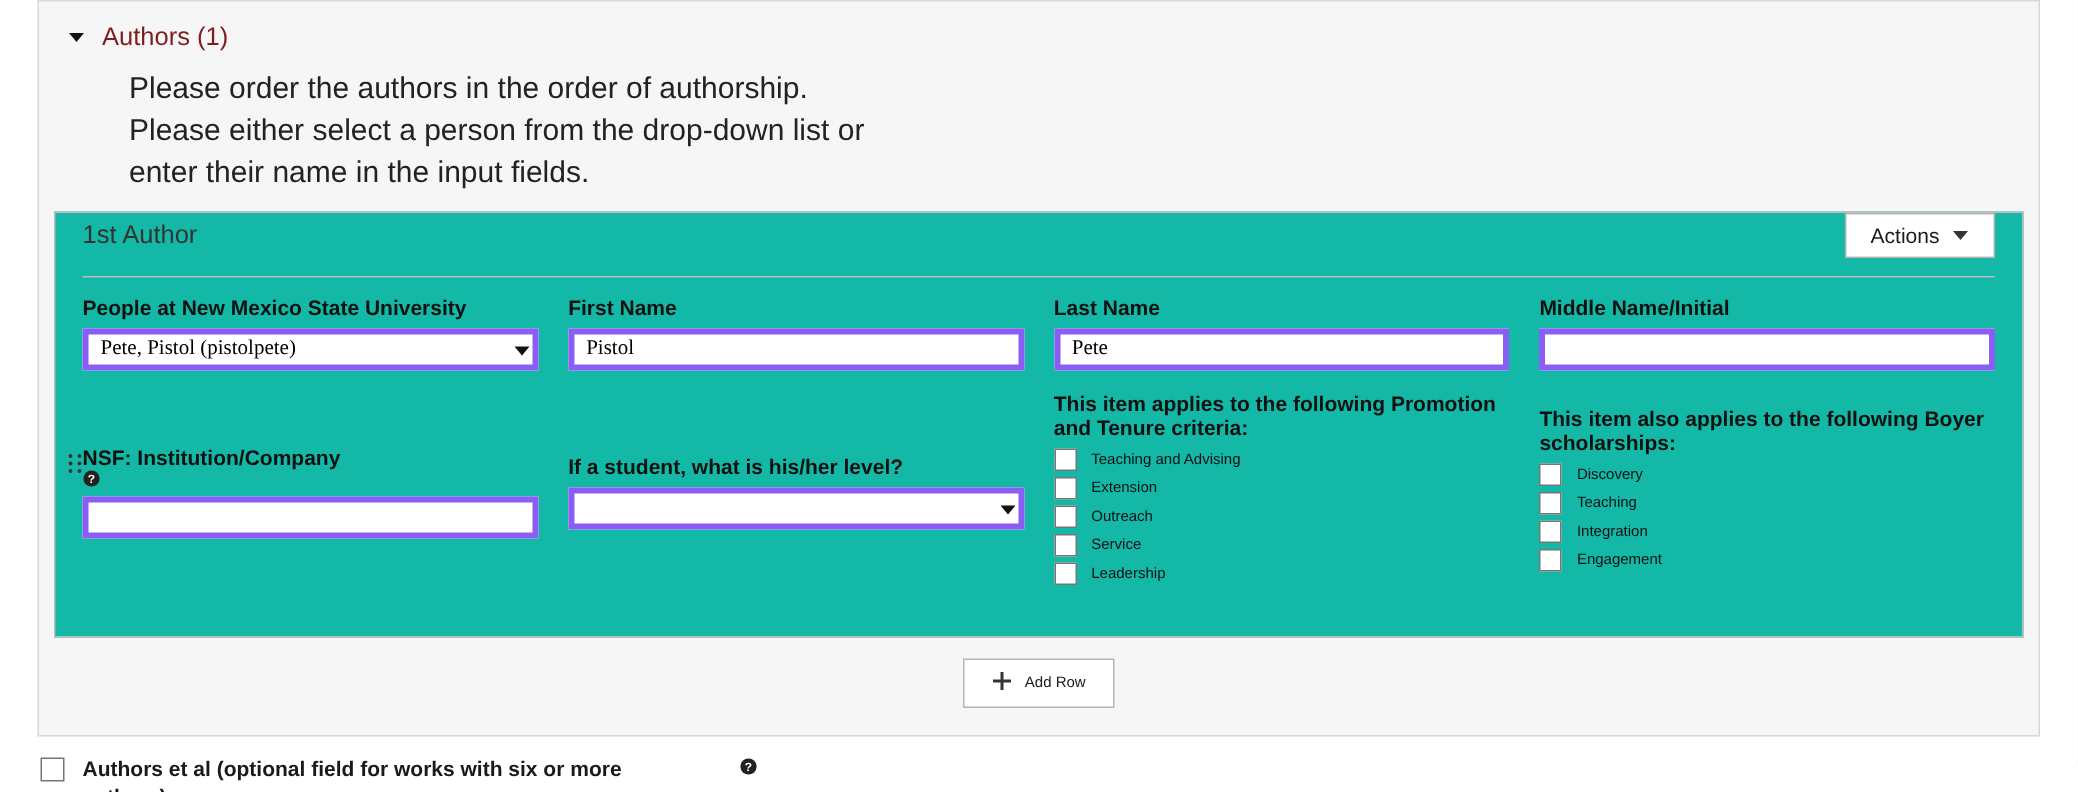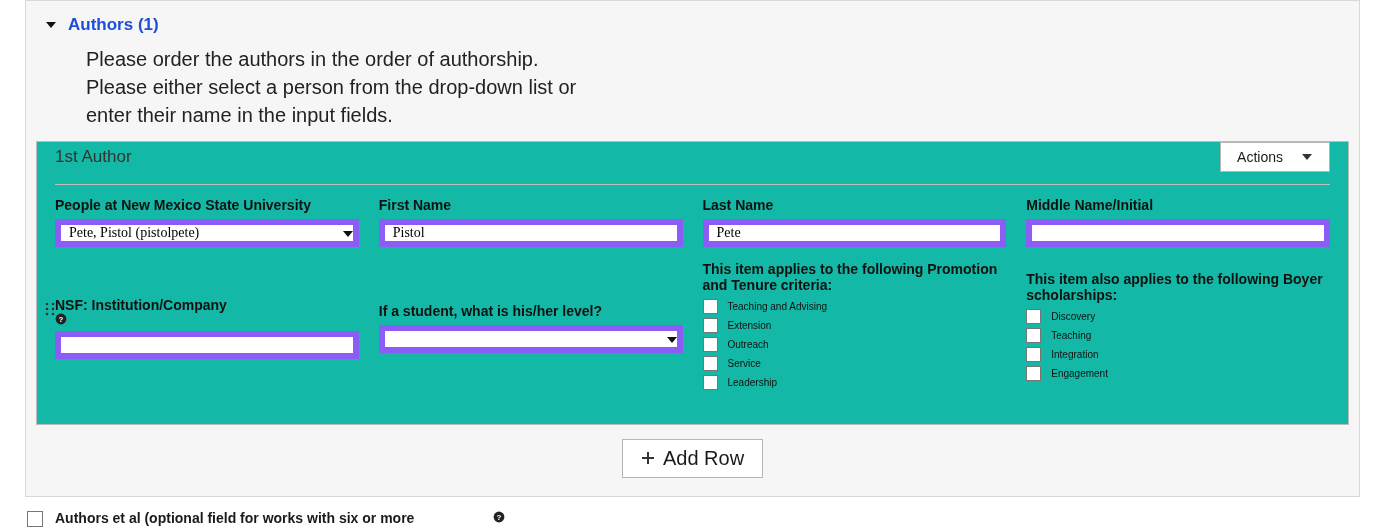--- a/index.html
+++ b/index.html
@@ -27,23 +27,23 @@
   }
   .chevron-down {
     width: 14px;
     height: 14px;
     margin-right: 10px;
     display: inline-flex;
     align-items: center;
     justify-content: center;
   }
   .panel-title {
-    font-weight: 700;
+    font-weight: 400;
     font-size: 17px;
-    color: #1d4ed8;
+    color: #7f1d1d;
   }
   .panel-instructions {
     padding: 0 0 12px 60px;
     font-size: 20px;
     color: #222;
     line-height: 1.4;
     max-width: 580px;
   }
   .author-card {
     background: #14b8a6;
@@ -65,21 +65,21 @@
     color: #333;
   }
   .actions-btn {
     border: 1px solid #b5b5b5;
     background: #fff;
     padding: 6px 16px;
     font-size: 14px;
     cursor: pointer;
     display: inline-flex;
     align-items: center;
-    gap: 18px;
+    gap: 8px;
     color: #1a1a1a;
   }
   .row {
     display: flex;
     gap: 20px;
     margin-bottom: 14px;
   }
   .field {
     flex: 1;
     min-width: 0;
@@ -90,21 +90,21 @@
     margin-bottom: 6px;
     display: block;
     color: #111;
   }
   .field-label .help-icon {
     margin-left: 4px;
   }
   .text-input, .select-input {
     width: 100%;
     height: 28px;
-    border: 6px solid #8b5cf6;
+    border: 4px solid #8b5cf6;
     padding: 2px 8px;
     font-size: 14px;
     background: #fff;
     font-family: inherit;
   }
   .select-wrap {
     position: relative;
     width: 100%;
   }
   .select-input {
@@ -143,21 +143,21 @@
     color: #111;
   }
   .add-row-wrap {
     text-align: center;
     margin-top: 14px;
   }
   .add-row-btn {
     border: 1px solid #b5b5b5;
     background: #fff;
     padding: 7px 18px;
-    font-size: 20px;
+    font-size: 10px;
     cursor: pointer;
     display: inline-flex;
     align-items: center;
     gap: 8px;
     color: #1a1a1a;
   }
   .etal-row {
     display: flex;
     align-items: flex-start;
     gap: 12px;

